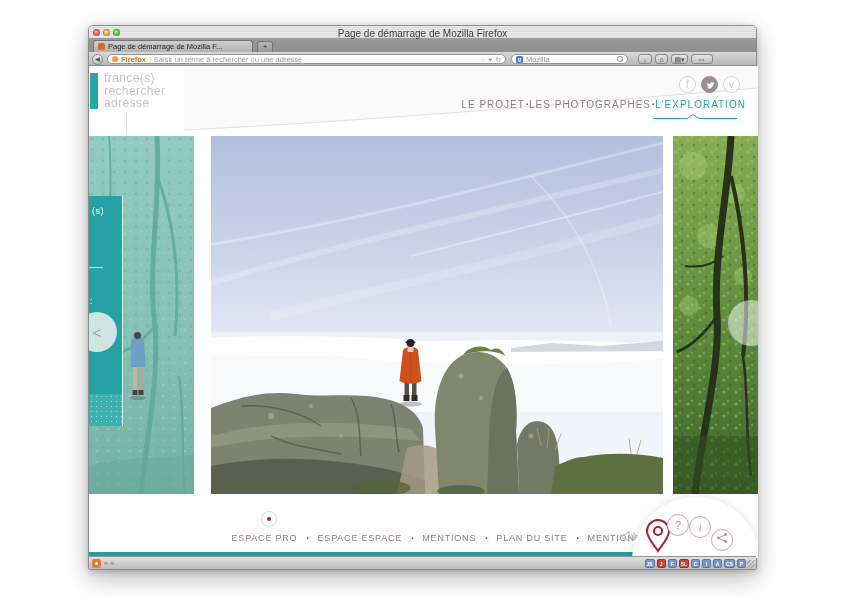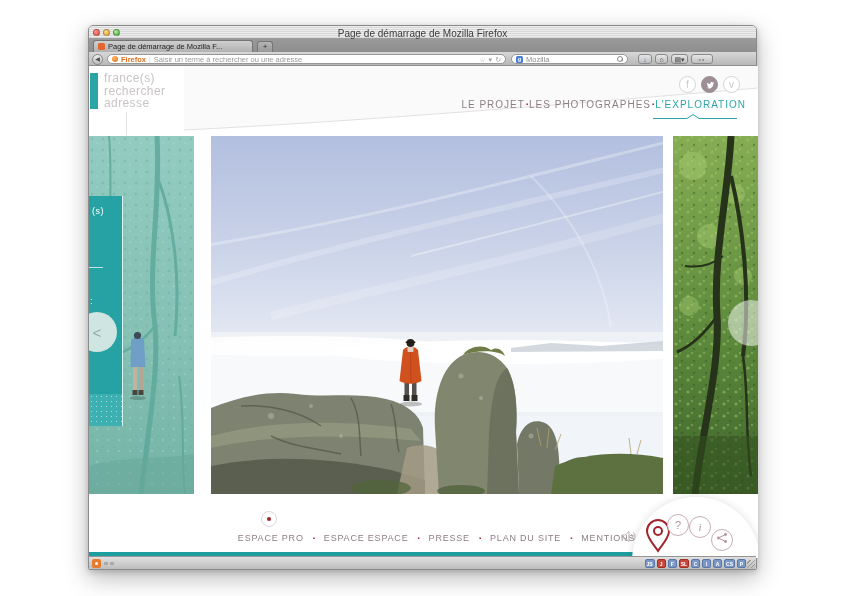--- a/index.html
+++ b/index.html
@@ -378,21 +378,21 @@
 
     <div class="site-footer">
 
       <div class="reddot-btn"></div>
 
       <div class="footer-links">
         <span class="flink">ESPACE PRO</span>
         <span class="fbullet">▪</span>
         <span class="flink">ESPACE ESPACE</span>
         <span class="fbullet">▪</span>
-        <span class="flink">PRESSE</span>
+        <span class="flink">MENTIONS</span>
         <span class="fbullet">▪</span>
         <span class="flink">PLAN DU SITE</span>
         <span class="fbullet">▪</span>
         <span class="flink">MENTIONS LÉGALES</span>
       </div>
 
       <svg class="speaker" width="18" height="13" viewBox="0 0 18 13">
         <path d="M1,5 L4,5 L8,1.5 L8,11.5 L4,8 L1,8 Z" fill="none" stroke="#b9b3b5" stroke-width="1"></path>
         <path d="M10.5,4 A4,4 0 0 1 10.5,9" fill="none" stroke="#b9b3b5" stroke-width="1"></path>
         <path d="M12.5,2.5 A6,6 0 0 1 12.5,10.5" fill="none" stroke="#b9b3b5" stroke-width="1"></path>

